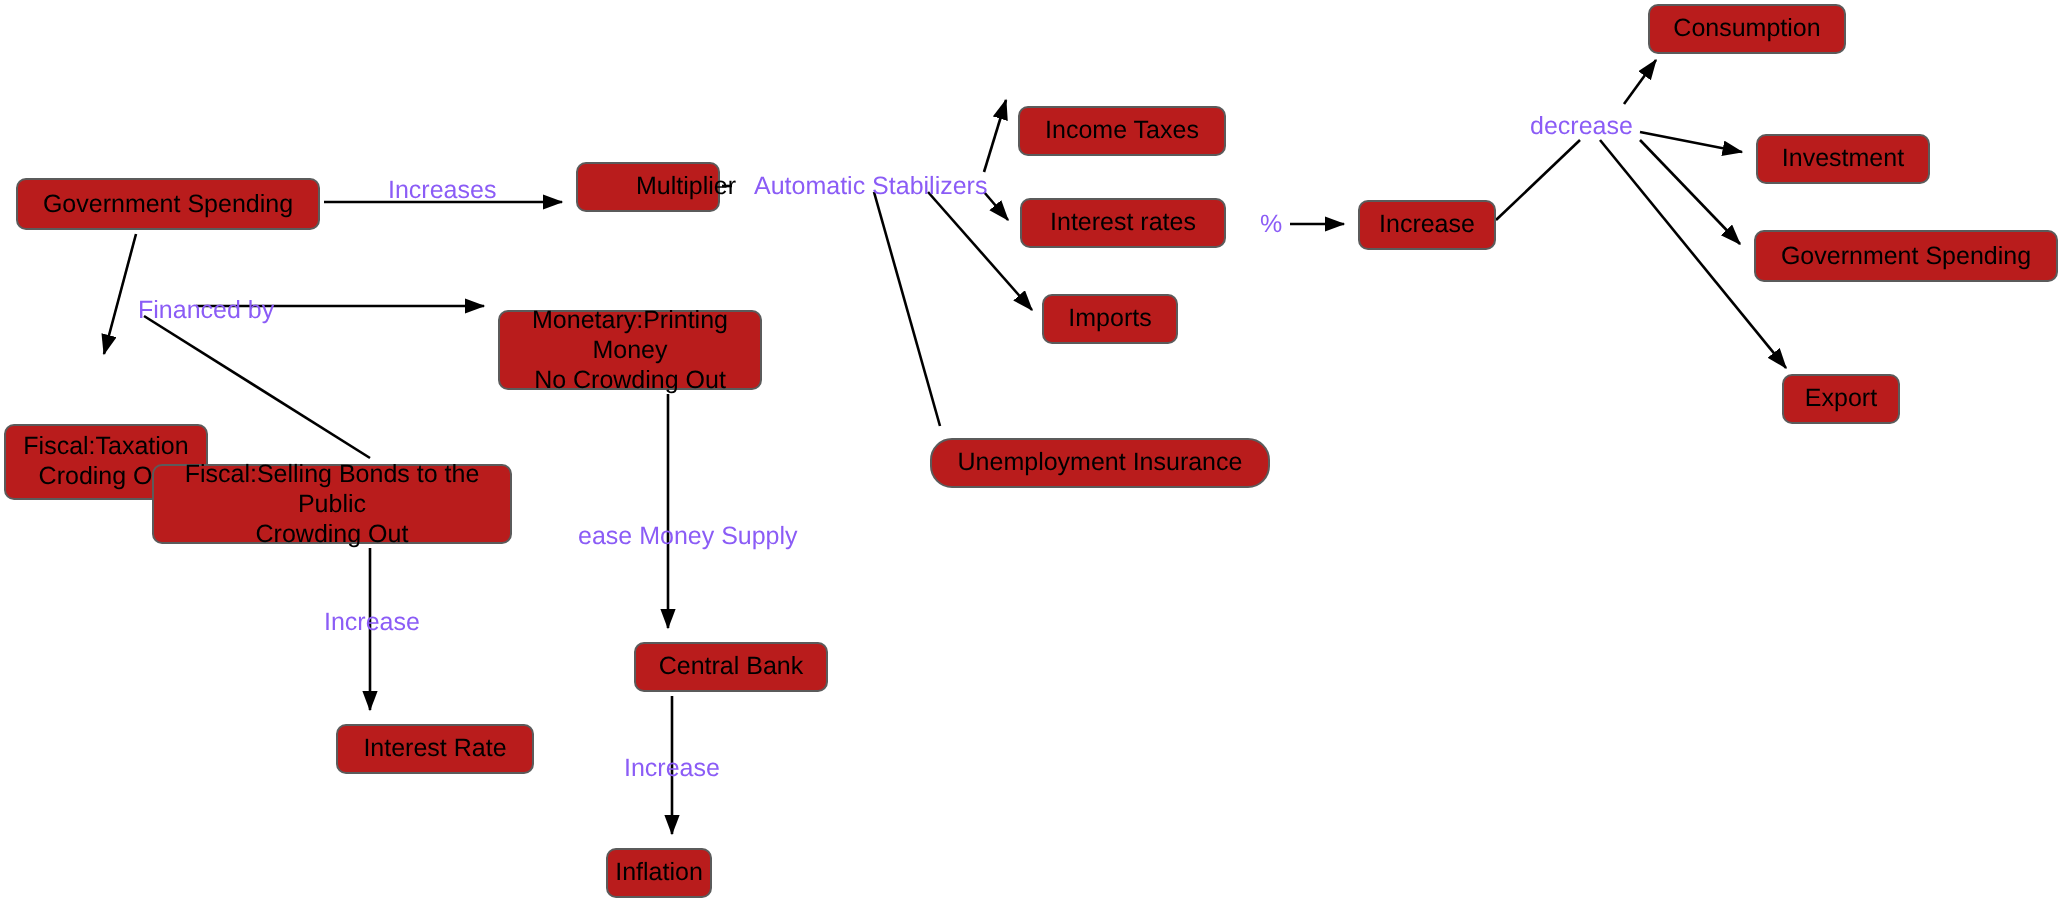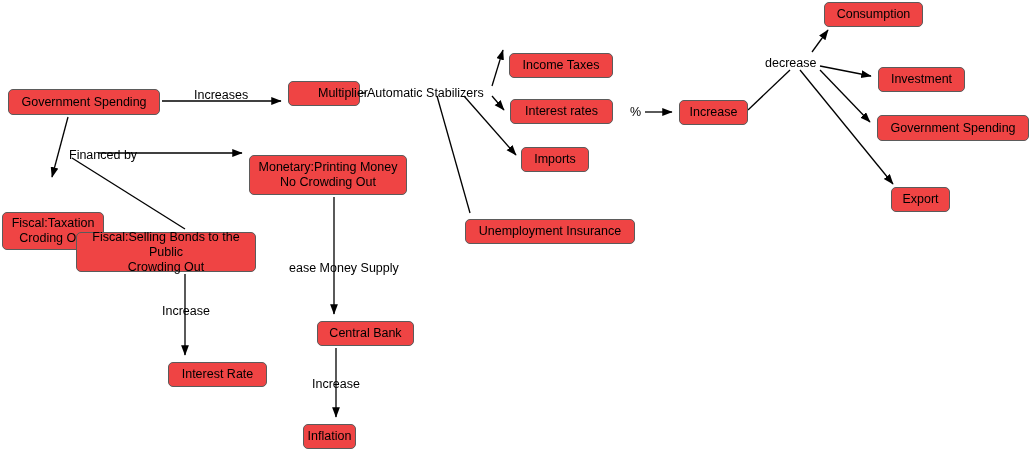--- a/index.html
+++ b/index.html
@@ -19,36 +19,36 @@
     position: absolute;
     left: 0;
     top: 0;
     width: 1031px;
     height: 450px;
     pointer-events: none;
   }
   .node {
     position: absolute;
     box-sizing: border-box;
-    background: #ef4444;
+    background: #b91c1c;
     border: 1px solid #5b5b5b;
     border-radius: 5px;
     color: #000000;
     font-size: 12.5px;
     line-height: 15px;
     text-align: center;
     display: flex;
     align-items: center;
     justify-content: center;
     padding: 2px 6px;
     white-space: pre-line;
   }
   .edge-label {
     position: absolute;
-    color: #000000;
+    color: #8b5cf6;
     font-size: 12.5px;
     line-height: 14px;
     white-space: nowrap;
     background: transparent;
   }
 </style>
 </head>
 <body>
 
 <div id="canvas">
@@ -80,39 +80,39 @@
         <path d="M 336 348 L 336 417" marker-end="url(#arrow)"></path>
       </g>
   </svg>
 
   <div id="nodes-layer">
       <div class="node" style="left: 8px; top: 89px; width: 152px; height: 26px;">Government Spending</div>
       <div class="node" style="left: 288px; top: 81px; width: 72px; height: 25px; padding-left: 44px;">Multiplier</div>
       <div class="node" style="left: 509px; top: 35px; width: 104px; height: 25px; margin-top: 18px;">Income Taxes</div>
       <div class="node" style="left: 510px; top: 99px; width: 103px; height: 25px;">Interest rates</div>
       <div class="node" style="left: 521px; top: 147px; width: 68px; height: 25px;">Imports</div>
-      <div class="node" style="left: 465px; top: 219px; width: 170px; height: 25px;">Unemployment Insurance</div>
+      <div class="node" style="left: 465px; top: 219px; width: 170px; height: 25px; border-radius: 11px;">Unemployment Insurance</div>
       <div class="node" style="left: 679px; top: 100px; width: 69px; height: 25px;">Increase</div>
       <div class="node" style="left: 824px; top: 2px; width: 99px; height: 25px;">Consumption</div>
       <div class="node" style="left: 878px; top: 67px; width: 87px; height: 25px;">Investment</div>
       <div class="node" style="left: 877px; top: 115px; width: 152px; height: 26px;">Government Spending</div>
       <div class="node" style="left: 891px; top: 187px; width: 59px; height: 25px;">Export</div>
       <div class="node" style="left: 2px; top: 172px; width: 102px; height: 38px; margin-top: 40px;">Fiscal:Taxation
 Croding Out</div>
-      <div class="node" style="left: 249px; top: 155px; width: 158px; height: 40px;">Monetary:Printing Money
+      <div class="node" style="left: 249px; top: 155px; width: 132px; height: 40px;">Monetary:Printing Money
 No Crowding Out</div>
       <div class="node" style="left: 76px; top: 232px; width: 180px; height: 40px;">Fiscal:Selling Bonds to the Public
 Crowding Out</div>
       <div class="node" style="left: 136px; top: 362px; width: 99px; height: 25px; margin-left: 32px;">Interest Rate</div>
       <div class="node" style="left: 289px; top: 321px; width: 97px; height: 25px; margin-left: 28px;">Central Bank</div>
       <div class="node" style="left: 303px; top: 424px; width: 53px; height: 25px;">Inflation</div>
     </div>
   <div id="labels-layer">
       <div class="edge-label" style="left: 194px; top: 88px;">Increases</div>
-      <div class="edge-label" style="left: 367px; top: 86px;">Automatic Stabilizers</div>
+      <div class="edge-label" style="left: 377px; top: 86px;">Automatic Stabilizers</div>
       <div class="edge-label" style="left: 630px; top: 105px;">%</div>
       <div class="edge-label" style="left: 765px; top: 56px;">decrease</div>
       <div class="edge-label" style="left: 29px; top: 148px; margin-left: 40px;">Financed by</div>
       <div class="edge-label" style="left: 289px; top: 261px;">ease Money Supply</div>
       <div class="edge-label" style="left: 162px; top: 304px;">Increase</div>
       <div class="edge-label" style="left: 312px; top: 377px;">Increase</div>
     </div>
 
 </div>
 

